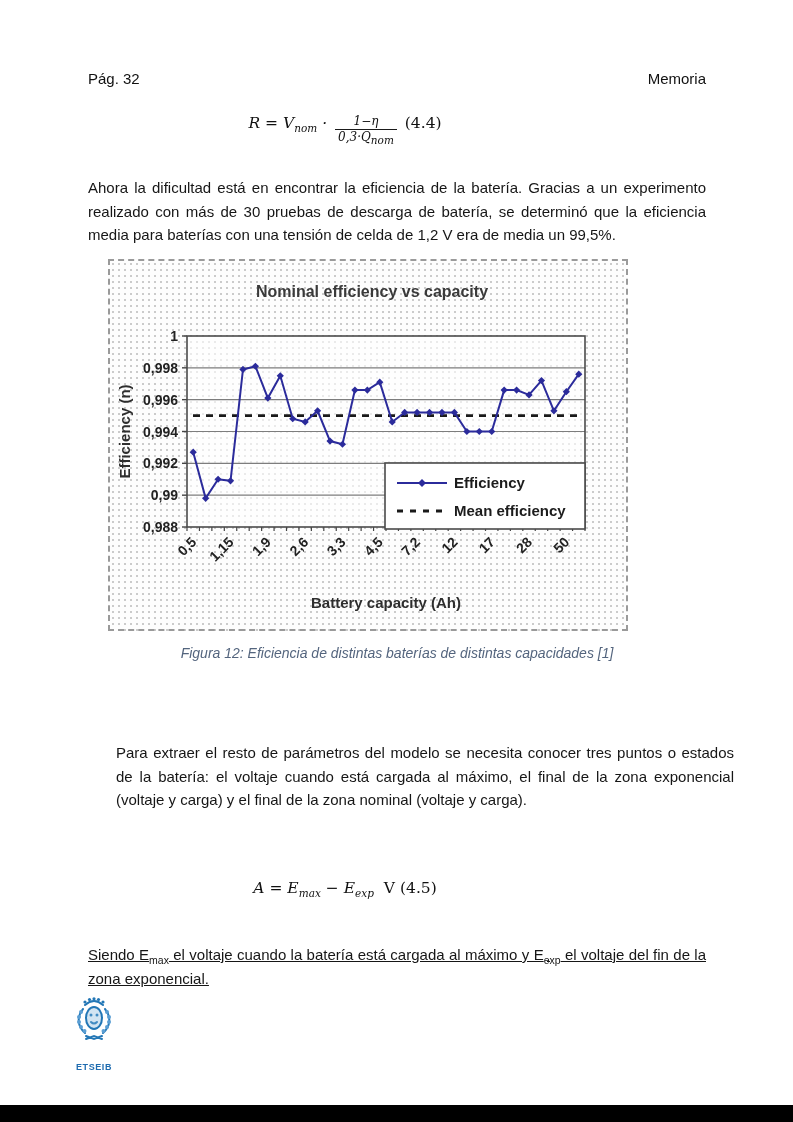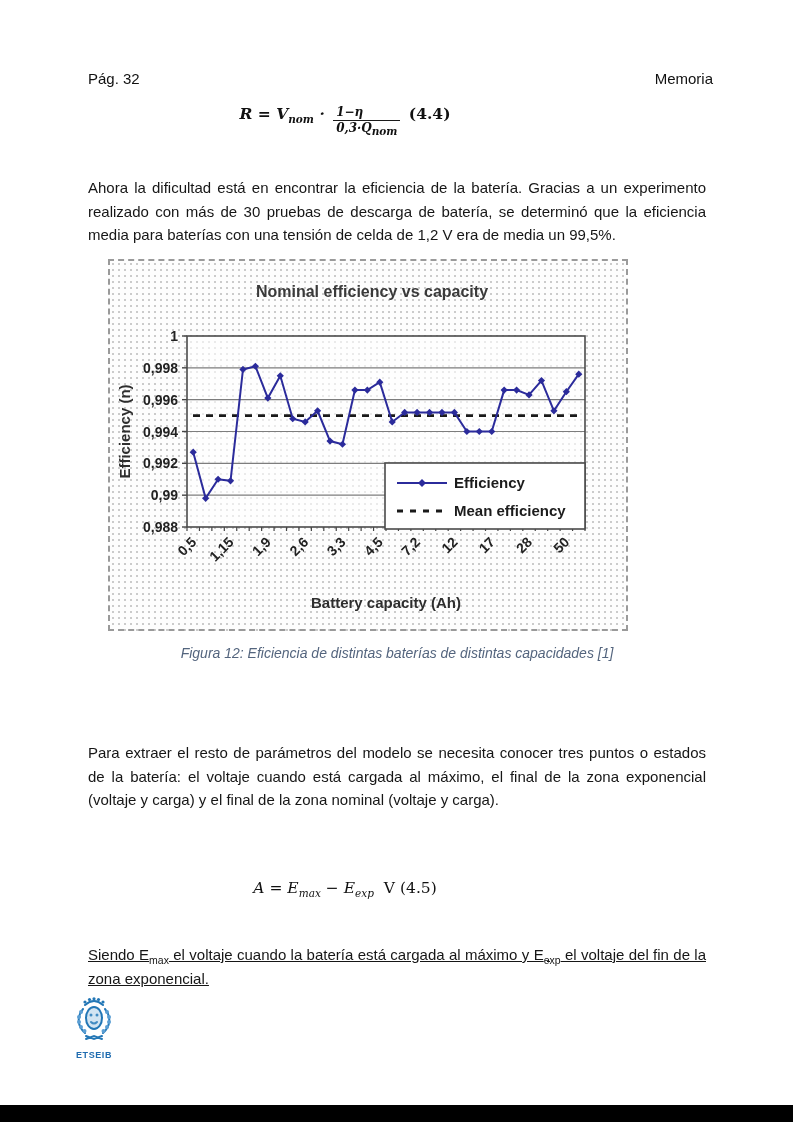--- a/index.html
+++ b/index.html
@@ -1,56 +1,56 @@
 <!DOCTYPE html>
 <html><head>
 <meta charset="utf-8">
 <style>
   html,body{margin:0;padding:0;background:#ffffff;}
   .page{position:relative;width:793px;height:1122px;background:#ffffff;
         font-family:"Liberation Sans",sans-serif;color:#1a1a1a;overflow:hidden;}
   .hdr{position:absolute;top:70px;font-size:15px;color:#111;text-align:right;}
   .hdr-left{left:88px;}
-  .hdr-right{right:80px;}
+  .hdr-right{right:87px;}
   .para{position:absolute;left:88px;width:618px;font-size:15px;line-height:23.5px;
         text-align:justify;color:#161616;}
   sub{font-size:10.5px;line-height:0;}
   .formula{position:absolute;left:88px;width:618px;text-align:center;
            font-family:"DejaVu Serif",serif;font-style:italic;font-size:15.5px;
            transform:translateX(-52px);color:#111;}
   .formula .tag{font-style:normal;}
   .formula .unit{font-style:normal;margin-left:5px;}
-  .frac{display:inline-block;vertical-align:-13px;text-align:left;margin:0 3px;}
+  .frac{display:inline-block;vertical-align:-13px;text-align:center;margin:10px 3px;}
   .frac .num{display:block;font-size:12px;line-height:15px;border-bottom:1px solid #1a1a1a;padding:0 3px;}
   .frac .den{display:block;font-size:12px;line-height:15px;padding:0 3px;}
   .fig{position:absolute;left:108px;top:259px;width:520px;height:372px;
        box-sizing:border-box;border:2px dashed #9a9a9a;background-color:#fdfdfd;
        background-image:radial-gradient(circle,#cbcbcb 1px,rgba(0,0,0,0) 1.3px);
        background-size:6px 6px;}
   .fig svg{position:absolute;left:0;top:0;}
   .caption{position:absolute;left:88px;top:645px;width:618px;text-align:center;
            font-style:italic;font-size:14px;color:#54657e;}
   .logo{position:absolute;left:69px;top:996px;width:50px;text-align:center;}
-  .logo-text{font-size:9px;font-weight:bold;color:#1f6cb0;letter-spacing:0.6px;margin-top:4px;}
+  .logo-text{font-size:9px;font-weight:bold;color:#1f6cb0;letter-spacing:0.6px;margin-top:16px;}
   .footer-bar{position:absolute;left:0;top:1105px;width:793px;height:17px;background:#000;}
   
   .ct-title{font-family:"Liberation Sans",sans-serif;font-weight:700;font-size:16px;fill:#3a3a3a;}
   .ct-axis{font-family:"Liberation Sans",sans-serif;font-weight:700;font-size:15px;fill:#2e2e2e;}
   .ct-tick{font-family:"Liberation Sans",sans-serif;font-weight:600;font-size:14px;fill:#222;}
   .ct-legend{font-family:"Liberation Sans",sans-serif;font-weight:600;font-size:15px;fill:#1c1c1c;}
 </style>
 </head>
 <body>
 
 <div class="page">
 
   <div class="hdr hdr-left">Pág. 32</div>
   <div class="hdr hdr-right">Memoria</div>
 
-  <div class="formula" style="top:104px;font-weight:bold;">
+  <div class="formula" style="top:104px;">
     <span>R</span>
     <span>=</span>
     <span>V</span><sub>nom</sub>
     <span>·</span>
     <span class="frac">
       <span class="num">1−η</span>
       <span class="den"><span>0,3·Q</span><sub>nom</sub></span>
     </span>
     <span class="tag">(4.4)</span>
   </div>
@@ -165,21 +165,21 @@
         <line x1="287" x2="337" y1="222" y2="222" stroke="#2b2b9b" stroke-width="2"></line>
         <polygon points="312,218 316,222 312,226 308,222" fill="#2b2b9b"></polygon>
         <text x="344" y="227" class="ct-legend">Efficiency</text>
         <line x1="287" x2="337" y1="250" y2="250" stroke="#1a1a1a" stroke-width="3" stroke-dasharray="6 7"></line>
         <text x="344" y="255" class="ct-legend">Mean efficiency</text>
       </svg>
   </div>
 
   <div class="caption">Figura 12: Eficiencia de distintas baterías de distintas capacidades [1]</div>
 
-  <p class="para" style="top:726px;">Para extraer el resto de parámetros del modelo se necesita conocer tres puntos o estados de la batería: el voltaje cuando está cargada al máximo, el final de la zona exponencial (voltaje y carga) y el final de la zona nominal (voltaje y carga).</p>
+  <p class="para" style="top:726px;margin-left:28px;">Para extraer el resto de parámetros del modelo se necesita conocer tres puntos o estados de la batería: el voltaje cuando está cargada al máximo, el final de la zona exponencial (voltaje y carga) y el final de la zona nominal (voltaje y carga).</p>
 
 
   <div class="formula" style="top:879px;">
     <span>A</span>
     <span>=</span>
     <span>E</span><sub>max</sub>
     <span>−</span>
     <span>E</span><sub>exp</sub>
     <span class="unit">V</span>
     <span class="tag">(4.5)</span>

